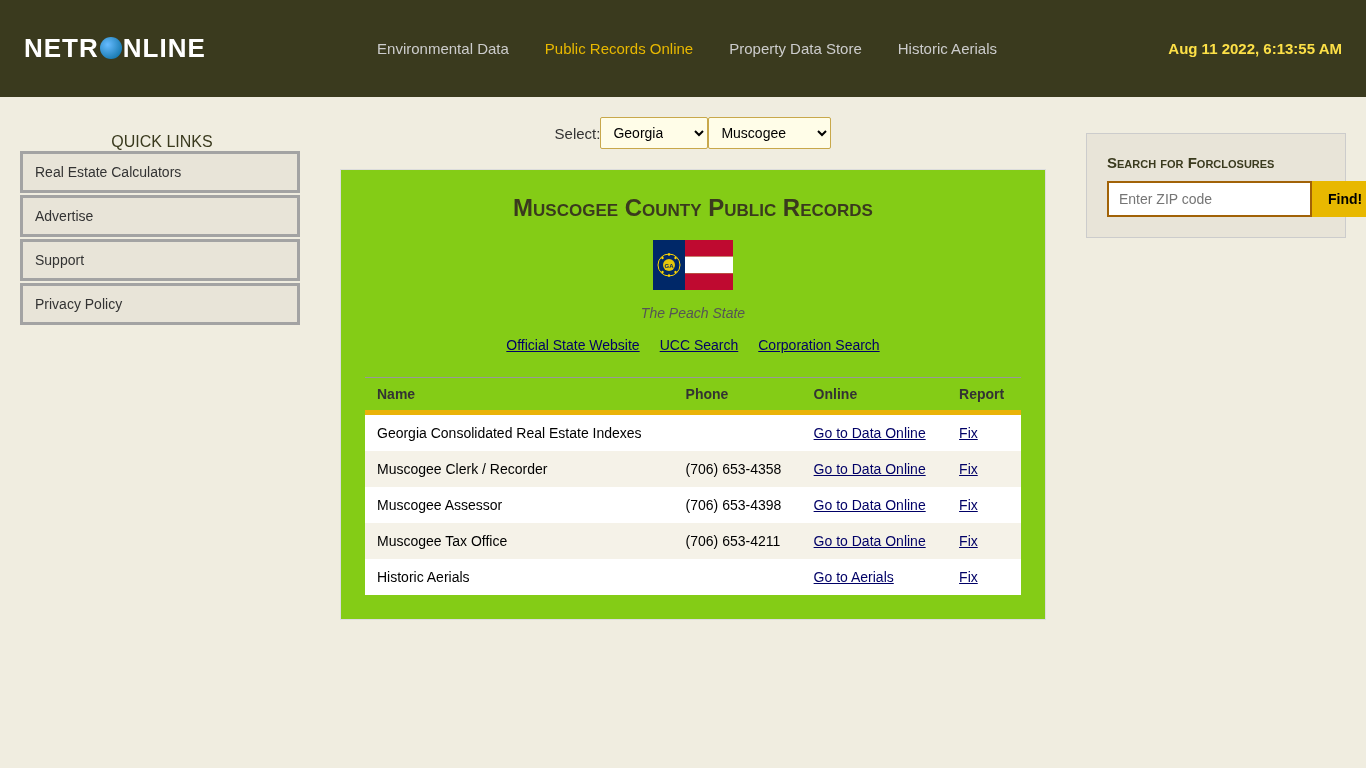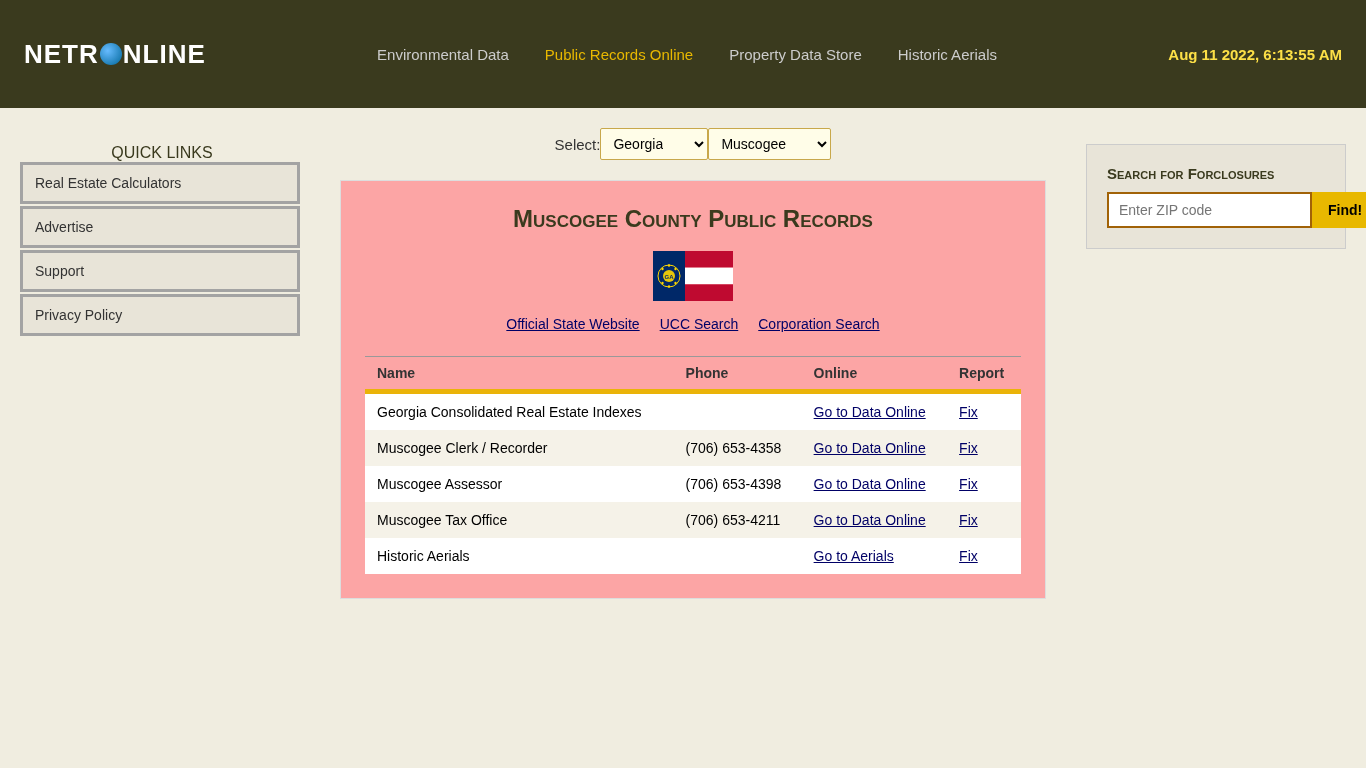--- a/index.html
+++ b/index.html
@@ -5,21 +5,21 @@
     * { margin: 0; padding: 0; box-sizing: border-box; }
     body { font-family: Arial, sans-serif; font-size: 14px; background: #f0ede0; }
 
     
     #header {
       background: #3a3a1e;
       display: flex;
       align-items: center;
       justify-content: space-between;
       padding: 0 24px;
-      height: 108px;
+      height: 97px;
     }
     #logo-area {
       display: flex;
       align-items: center;
     }
     #logo-text {
       color: #fff;
       font-size: 26px;
       font-weight: bold;
       letter-spacing: 1px;
@@ -117,21 +117,21 @@
       border: 1px solid #c8a84b;
       background: #fffde8;
       font-size: 14px;
       border-radius: 2px;
       appearance: auto;
       cursor: pointer;
     }
 
     
     #content-panel {
-      background: #fca5a5;
+      background: #84cc16;
       border: 1px solid #ddd;
       padding: 24px;
     }
     #county-title {
       text-align: center;
       font-size: 24px;
       font-weight: bold;
       color: #3a3a1e;
       font-variant: small-caps;
       margin-bottom: 18px;
@@ -310,20 +310,21 @@
             <circle cx="16" cy="35.5" r="1.2" fill="#FFD700"></circle>
             <circle cx="9.5" cy="32" r="1.2" fill="#FFD700"></circle>
             <circle cx="9.5" cy="18" r="1.2" fill="#FFD700"></circle>
 
             <circle cx="16" cy="25" r="6" fill="#FFD700" opacity="0.9"></circle>
             <text x="16" y="28" text-anchor="middle" font-size="6" fill="#002868" font-weight="bold">GA</text>
           </svg>
         </div>
       </div>
 
+      <div id="state-tagline">The Peach State</div>
 
       <div id="state-links">
         <a class="state-link">Official State Website</a>
         <a class="state-link">UCC Search</a>
         <a class="state-link">Corporation Search</a>
       </div>
 
       <table id="records-table">
         <thead>
           <tr>

